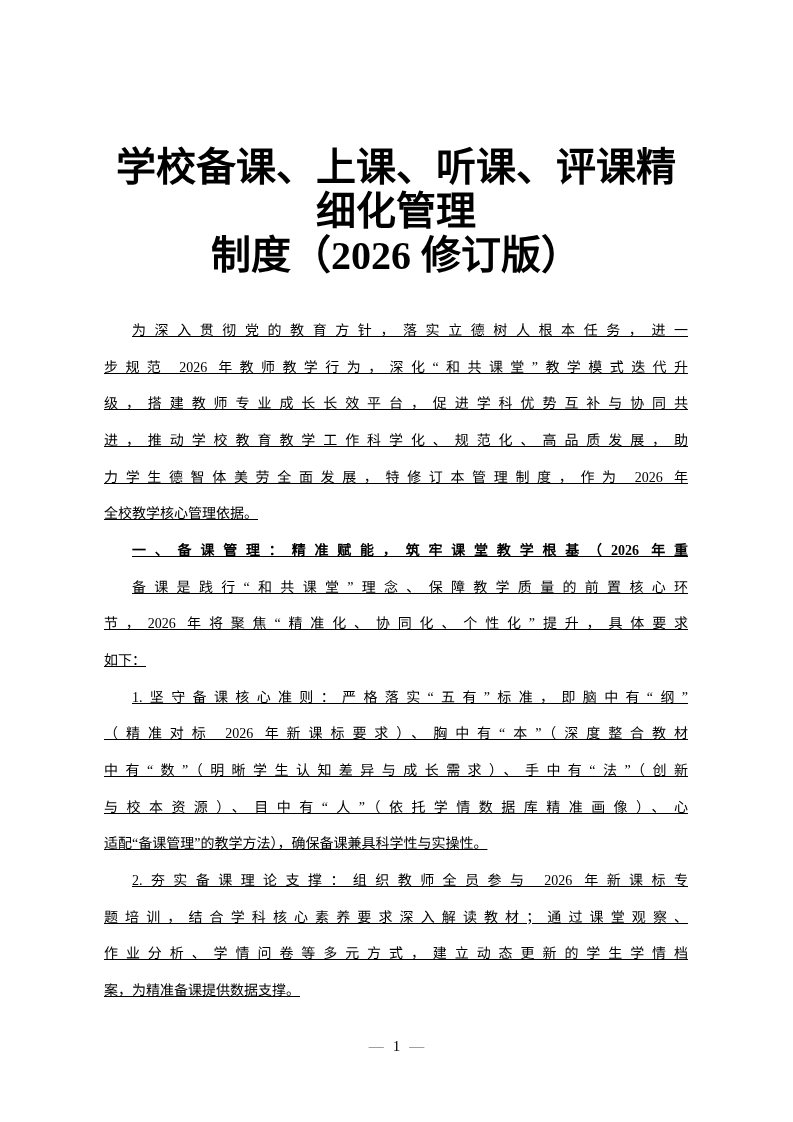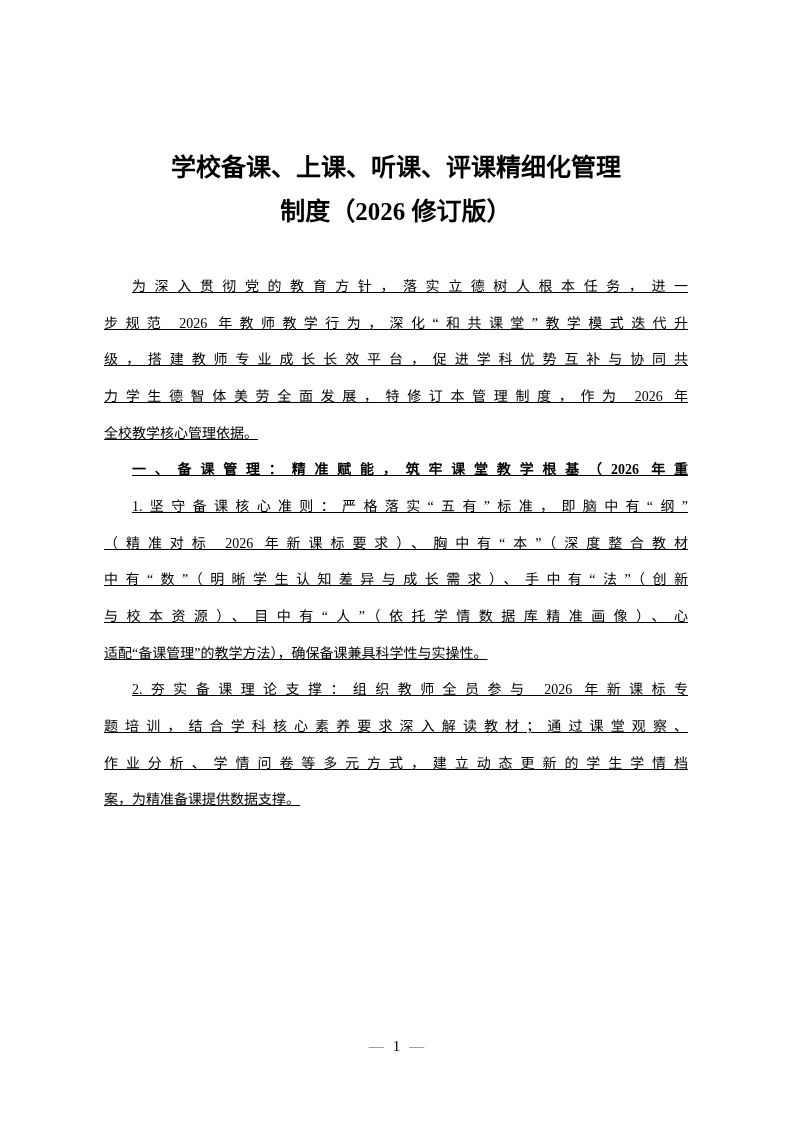--- a/index.html
+++ b/index.html
@@ -18,21 +18,21 @@
     font-family: "Liberation Serif", "DejaVu Serif", serif;
     color: #000000;
   }
   .content {
     position: absolute;
     left: 104px;
     top: 146px;
     width: 584px;
   }
   .title {
-    font-size: 25px;
+    font-size: 40px;
     line-height: 44px;
     font-weight: bold;
     text-align: center;
     letter-spacing: 0;
   }
   .title .title-line {
     display: block;
   }
   .body-text {
     margin-top: 35px;
@@ -82,25 +82,31 @@
     <h1 class="title" style="margin:0;">
       <span class="title-line">学校备课、上课、听课、评课精细化管理</span>
       <span class="title-line">制度（2026 修订版）</span>
     </h1>
     <div class="body-text">
 
     <div class="para body">
           <div class="line first">为深入贯彻党的教育方针，落实立德树人根本任务，进一</div>
           <div class="line">步规范 2026 年教师教学行为，深化“和共课堂”教学模式迭代升</div>
           <div class="line">级，搭建教师专业成长长效平台，促进学科优势互补与协同共</div>
+          <div class="line">进，推动学校教育教学工作科学化、规范化、高品质发展，助</div>
           <div class="line">力学生德智体美劳全面发展，特修订本管理制度，作为 2026 年</div>
           <div class="line last">全校教学核心管理依据。</div>
         </div>
         <div class="para heading">
           <div class="line first">一、备课管理：精准赋能，筑牢课堂教学根基（2026 年重</div>
+        </div>
+        <div class="para body">
+          <div class="line first">备课是践行“和共课堂”理念、保障教学质量的前置核心环</div>
+          <div class="line">节，2026 年将聚焦“精准化、协同化、个性化”提升，具体要求</div>
+          <div class="line last">如下：</div>
         </div>
         <div class="para body">
           <div class="line first">1.坚守备课核心准则：严格落实“五有”标准，即脑中有“纲”</div>
           <div class="line">（精准对标 2026 年新课标要求）、胸中有“本”（深度整合教材</div>
           <div class="line">中有“数”（明晰学生认知差异与成长需求）、手中有“法”（创新</div>
           <div class="line">与校本资源）、目中有“人”（依托学情数据库精准画像）、心</div>
           <div class="line last">适配“备课管理”的教学方法），确保备课兼具科学性与实操性。</div>
         </div>
         <div class="para body">
           <div class="line first">2.夯实备课理论支撑：组织教师全员参与 2026 年新课标专</div>

